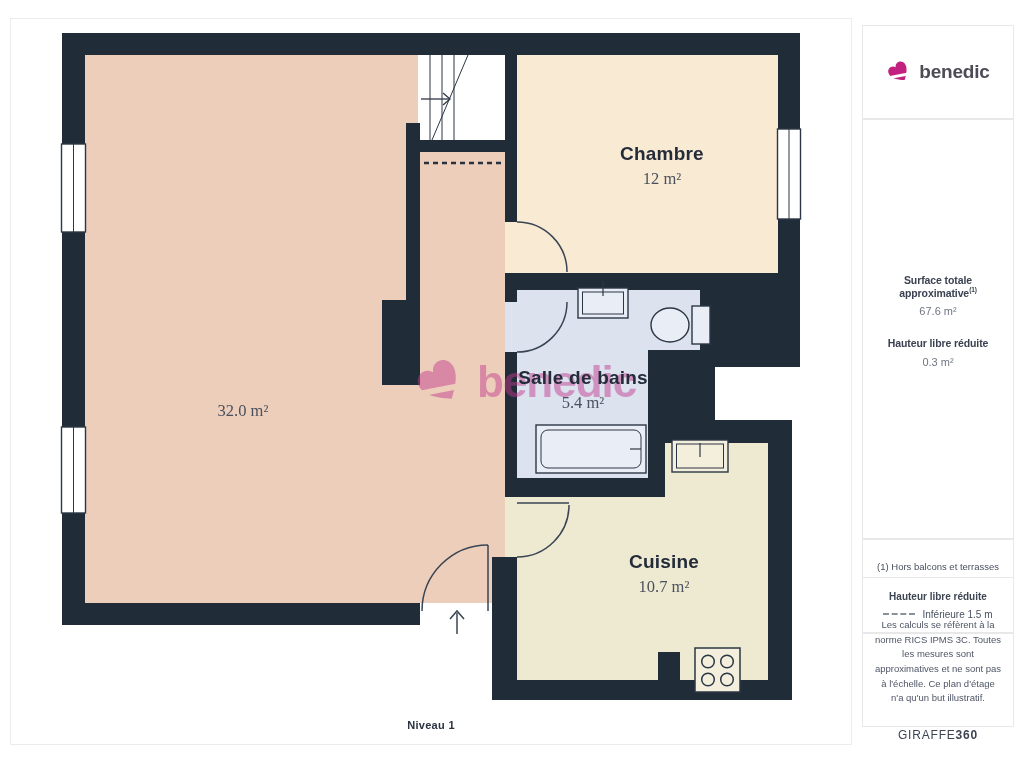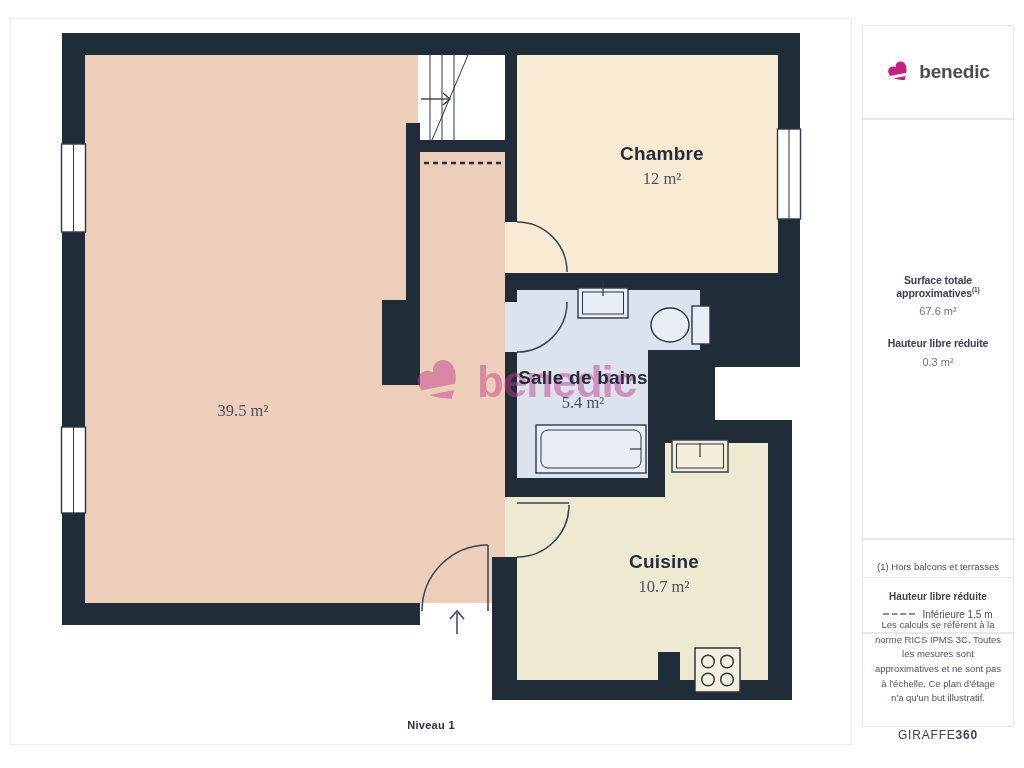--- a/index.html
+++ b/index.html
@@ -185,21 +185,21 @@
       <rect x="-15" y="60" width="130" height="11" fill="#000" transform="rotate(24 50 66)"></rect>
     </mask>
     <g mask="url(#cut2)" transform="rotate(-35 50 50)">
       <path d="M50 88 C24 68 8 48 15 29 C21 13 43 12 50 28 C57 12 79 13 85 29 C92 48 76 68 50 88 Z" fill="currentColor"></path>
     </g>
   </svg>
   <span class="wm-text">benedic</span>
 </div>
 
 <div class="room-label lbl-sejour" style="left:243px;top:409px;">
-  <div class="room-area">39.5 m²</div>
+  <div class="room-area">32.0 m²</div>
 </div>
 <div class="room-label" style="left:662px;top:166px;">
   <div class="room-name">Chambre</div>
   <div class="room-area">12 m²</div>
 </div>
 <div class="room-label" style="left:583px;top:390px;">
   <div class="room-name">Salle de bains</div>
   <div class="room-area">5.4 m²</div>
 </div>
 <div class="room-label" style="left:664px;top:574px;">
@@ -216,21 +216,21 @@
       </mask>
       <g mask="url(#cut1)" transform="rotate(-35 50 50)">
         <path d="M50 88 C24 68 8 48 15 29 C21 13 43 12 50 28 C57 12 79 13 85 29 C92 48 76 68 50 88 Z" fill="currentColor"></path>
       </g>
     </svg>
     <span class="logo-text">benedic</span>
   </div>
 
   <div class="card info-card">
     <div class="info-label">
-      <span>Surface totale approximatives</span><sup class="sup">(1)</sup>
+      <span>Surface totale approximative</span><sup class="sup">(1)</sup>
     </div>
     <div class="info-value">67.6 m²</div>
     <div class="info-label">Hauteur libre réduite</div>
     <div class="info-value last">0.3 m²</div>
   </div>
 
   <div class="card footnote-card">
     <span>(1) Hors balcons et terrasses</span>
   </div>
 

